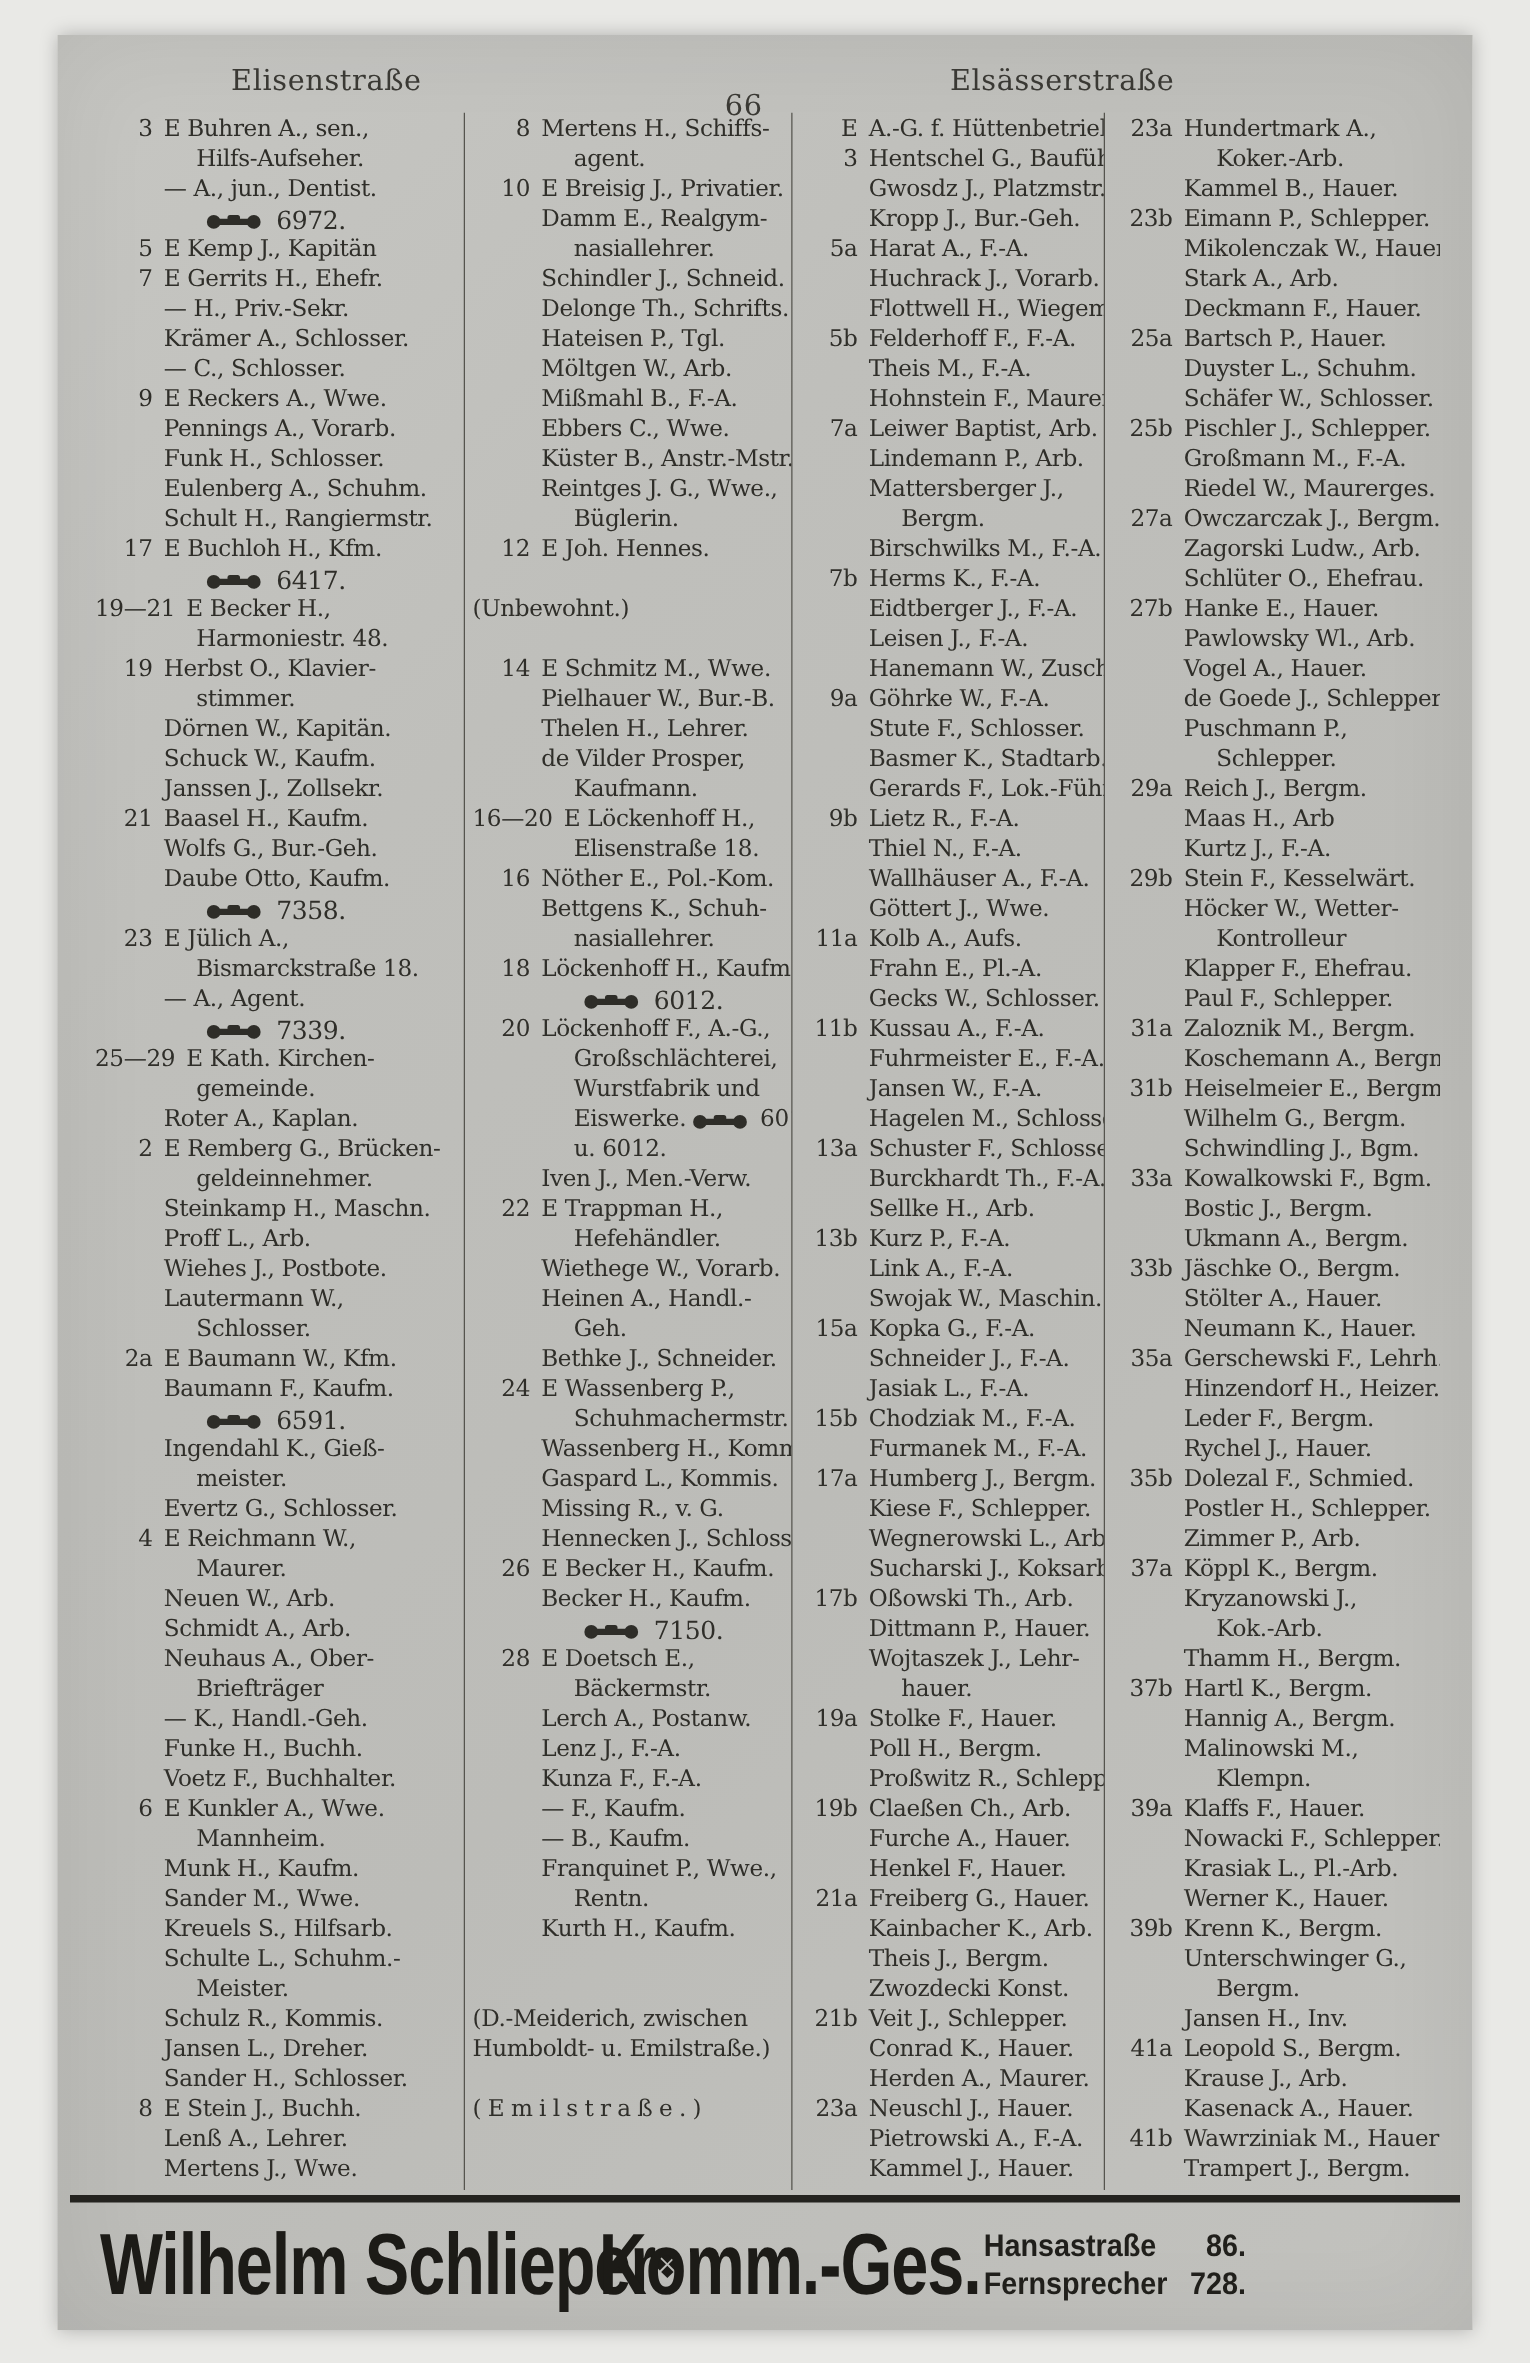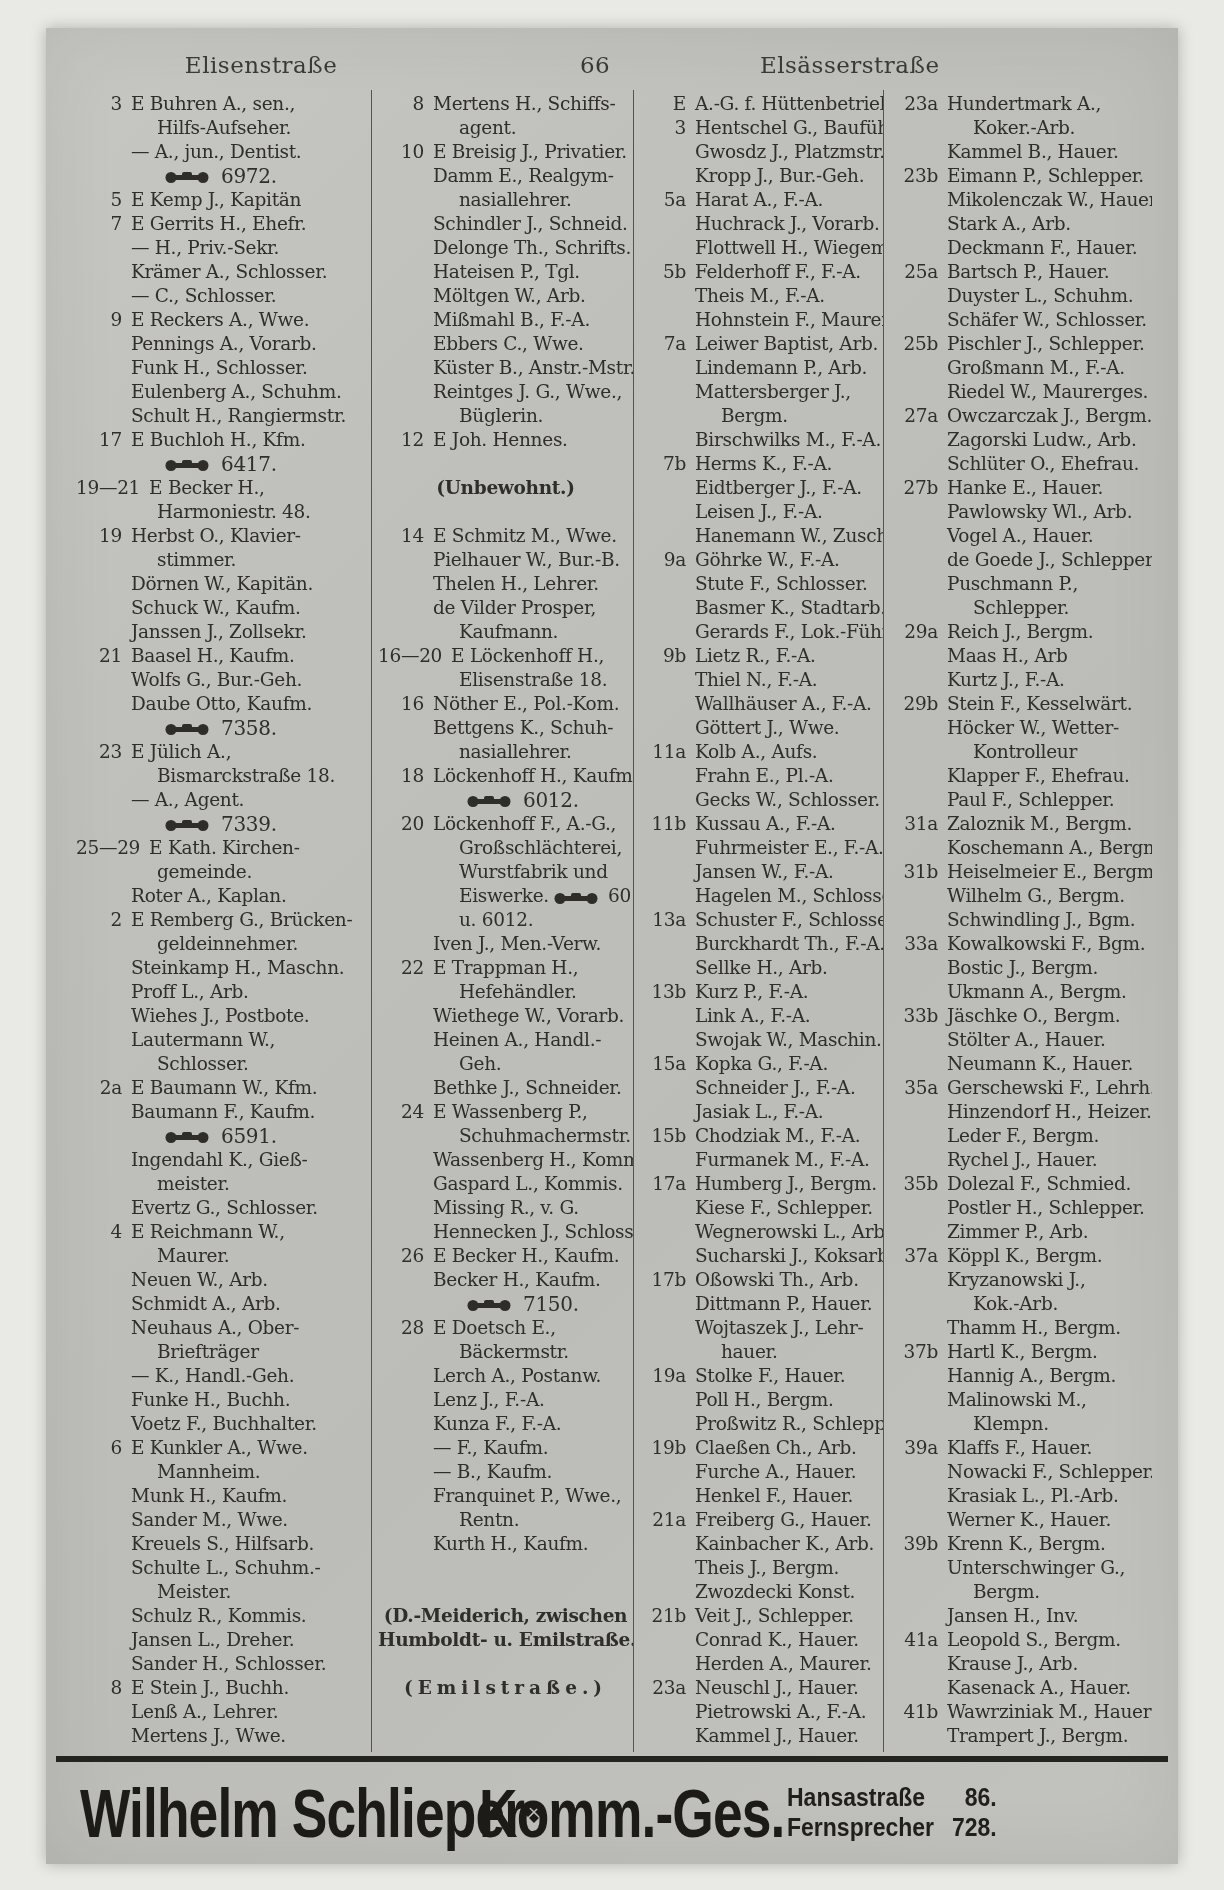--- a/index.html
+++ b/index.html
@@ -15,41 +15,41 @@
     position:absolute;left:46px;top:28px;width:1132px;height:1836px;
     background:linear-gradient(135deg,#c6c6c2 0%,#bfbfbb 30%,#bcbcb8 60%,#c2c2be 100%);
     box-shadow:0 0 14px rgba(0,0,0,.25), inset 0 0 80px rgba(0,0,0,.07);
   }
   .header{position:relative;height:62px;}
   .header .h{
     position:absolute;top:24px;transform:translateX(-50%);
     font-size:23px;color:#3a3934;letter-spacing:.5px;
   }
   .h-left{left:19%;}
-  .h-center{left:48.5%;}
+  .h-center{left:48.5%;margin-top:20px;}
   .h-right{left:71%;}
 
   .cols{
     display:flex;height:1662px;overflow:hidden;
     padding:0 26px 0 30px;box-sizing:border-box;
   }
   .col{box-sizing:border-box;overflow:hidden;padding-top:2px;}
   .col1{width:296px;border-right:1.5px solid #55544e;}
   .col2{width:262px;border-right:1.5px solid #55544e;padding-left:6px;}
   .col3{width:250px;border-right:1.5px solid #55544e;padding-left:6px;}
   .col4{flex:1;padding-left:8px;}
 
   .ln{display:flex;height:24px;line-height:24px;font-size:18.5px;letter-spacing:-.3px;white-space:nowrap;color:#2f2e29;}
   .ln .num{flex:0 0 auto;min-width:46px;text-align:right;padding-right:9px;}
   .ln .txt{flex:0 0 auto;}
   .ln.ind .txt{padding-left:26px;}
   .ln.tel .txt{padding-left:34px;display:flex;align-items:center;gap:8px;}
   .ln.tel{font-size:20px;}
   .ln.blank{height:24px;}
-  .ln.note{display:block;text-align:center;font-weight:bold;}
+  .ln.note{display:block;}
   .ln.sp{letter-spacing:5px;}
   .ln.street{display:block;text-align:center;height:46px;line-height:46px;font-size:26px;font-weight:bold;color:#2a2924;}
   svg.tel-ic{width:44px;height:15px;fill:#2e2d28;vertical-align:middle;}
   .ln .txt svg.tel-ic{margin:0 4px -2px 0;}
 
   .footer-rule{height:6px;background:#24231f;margin:4px 10px 0 10px;}
   .ad{
     display:flex;align-items:center;gap:12px;
     padding:8px 6px 0 34px;height:92px;box-sizing:border-box;
   }

